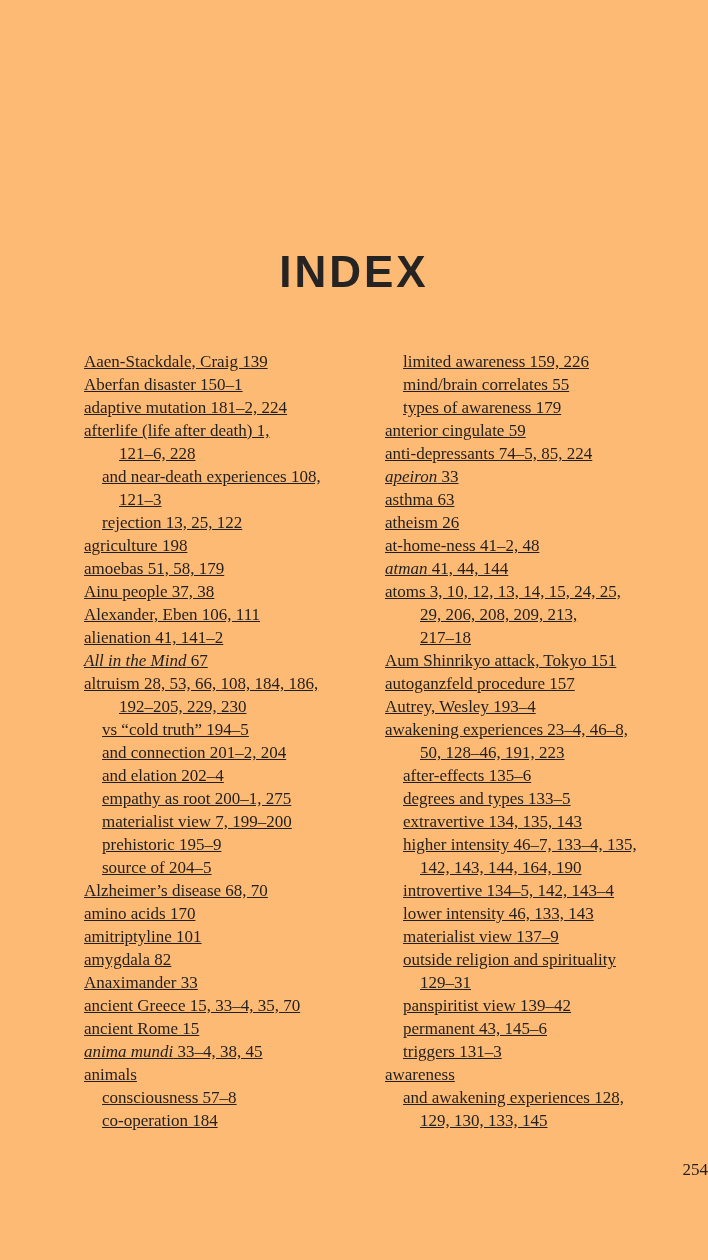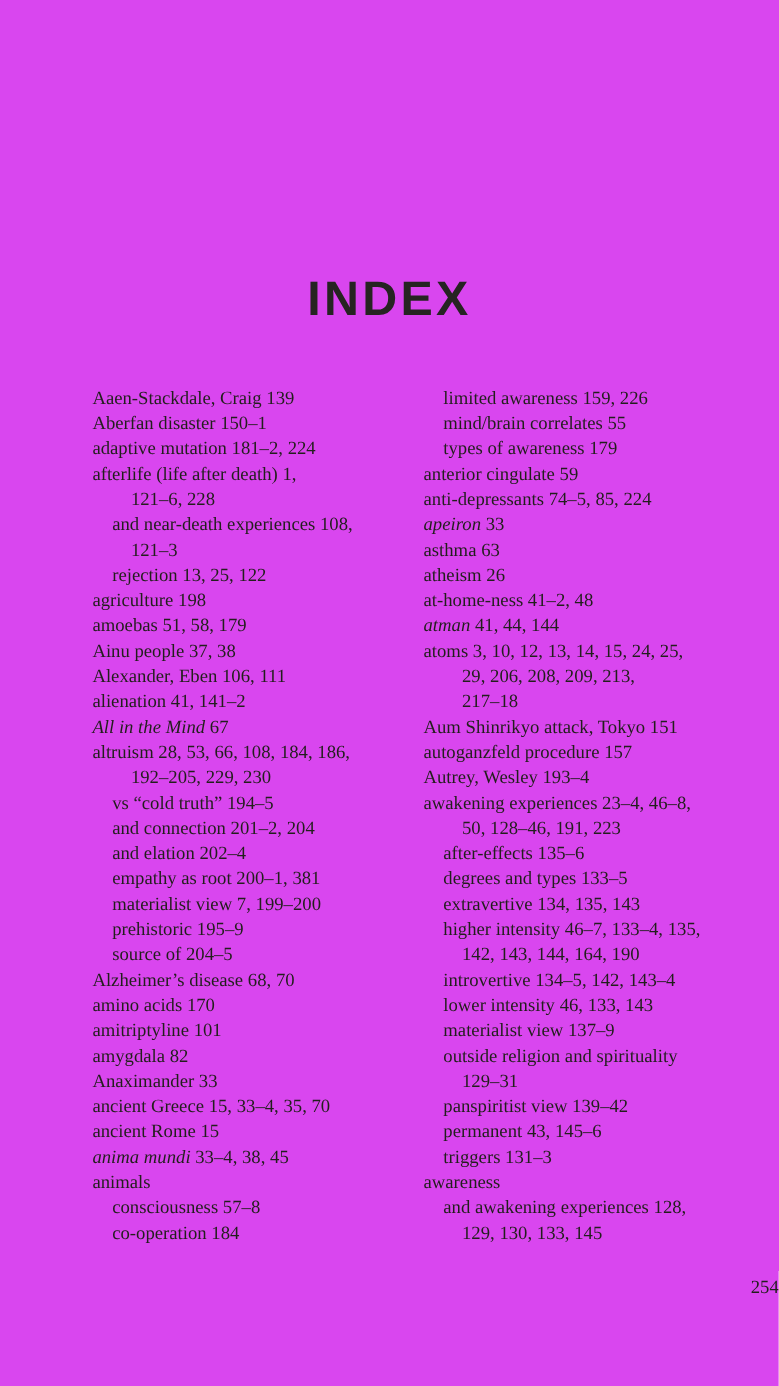--- a/index.html
+++ b/index.html
@@ -4,41 +4,42 @@
 <style>
   html, body {
     margin: 0;
     padding: 0;
     background: #ffffff;
   }
   .page {
     position: relative;
     width: 708px;
     height: 1260px;
-    background: #d946ef;
+    background: #fdba74;
     overflow: hidden;
     font-family: "Liberation Serif", serif;
     color: #221f1c;
   }
   .title {
     margin: 0;
     padding-top: 250px;
     text-align: center;
     font-family: "Liberation Sans", sans-serif;
     font-weight: bold;
     font-size: 44px;
     line-height: 1;
     letter-spacing: 3px;
     color: #262422;
   }
   .columns {
     display: flex;
     margin-top: 56px;
     padding-left: 84px;
     align-items: center;
+    text-decoration: underline;
   }
   .col {
     flex: none;
   }
   .col-left  { width: 301px; }
   .col-right { width: 290px; }
   .entry {
     font-size: 17px;
     line-height: 23px;
     white-space: nowrap;
@@ -74,21 +75,21 @@
         <div class="entry indent-0">amoebas 51, 58, 179</div>
         <div class="entry indent-0">Ainu people 37, 38</div>
         <div class="entry indent-0">Alexander, Eben 106, 111</div>
         <div class="entry indent-0">alienation 41, 141–2</div>
         <div class="entry indent-0"><em>All in the Mind</em> 67</div>
         <div class="entry indent-0">altruism 28, 53, 66, 108, 184, 186,</div>
         <div class="entry indent-2">192–205, 229, 230</div>
         <div class="entry indent-1">vs “cold truth” 194–5</div>
         <div class="entry indent-1">and connection 201–2, 204</div>
         <div class="entry indent-1">and elation 202–4</div>
-        <div class="entry indent-1">empathy as root 200–1, 381</div>
+        <div class="entry indent-1">empathy as root 200–1, 275</div>
         <div class="entry indent-1">materialist view 7, 199–200</div>
         <div class="entry indent-1">prehistoric 195–9</div>
         <div class="entry indent-1">source of 204–5</div>
         <div class="entry indent-0">Alzheimer’s disease 68, 70</div>
         <div class="entry indent-0">amino acids 170</div>
         <div class="entry indent-0">amitriptyline 101</div>
         <div class="entry indent-0">amygdala 82</div>
         <div class="entry indent-0">Anaximander 33</div>
         <div class="entry indent-0">ancient Greece 15, 33–4, 35, 70</div>
         <div class="entry indent-0">ancient Rome 15</div>

